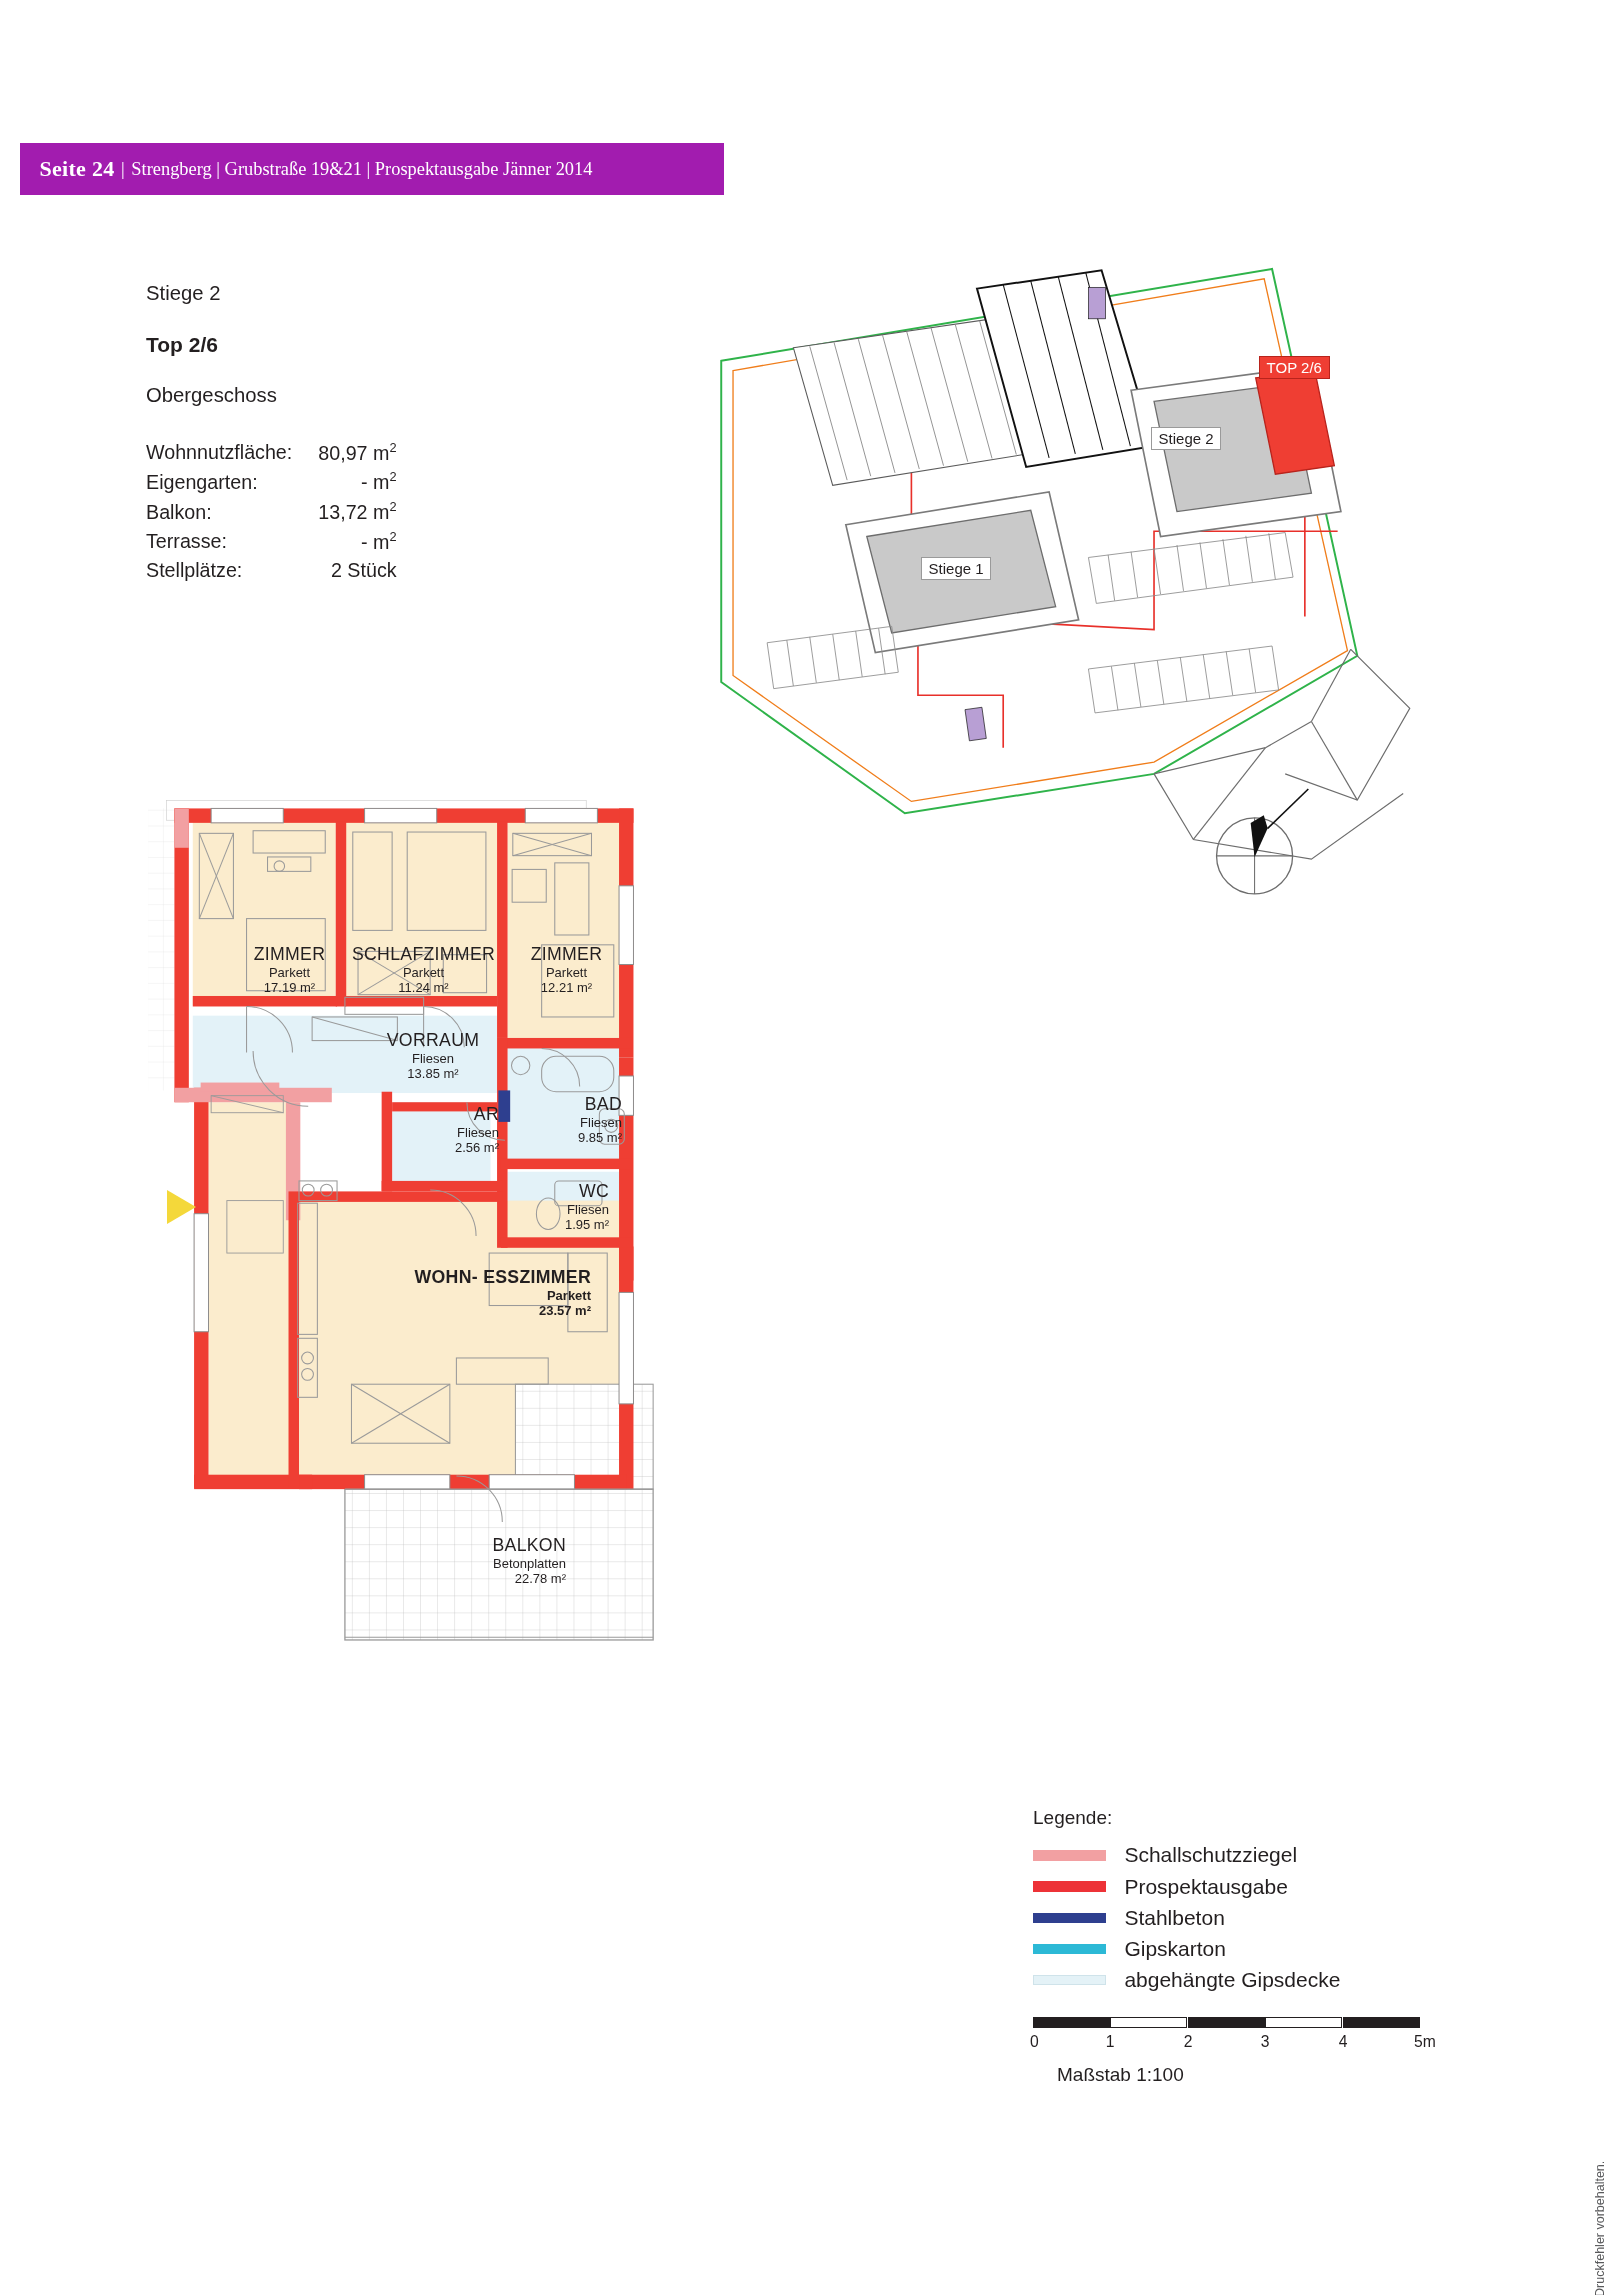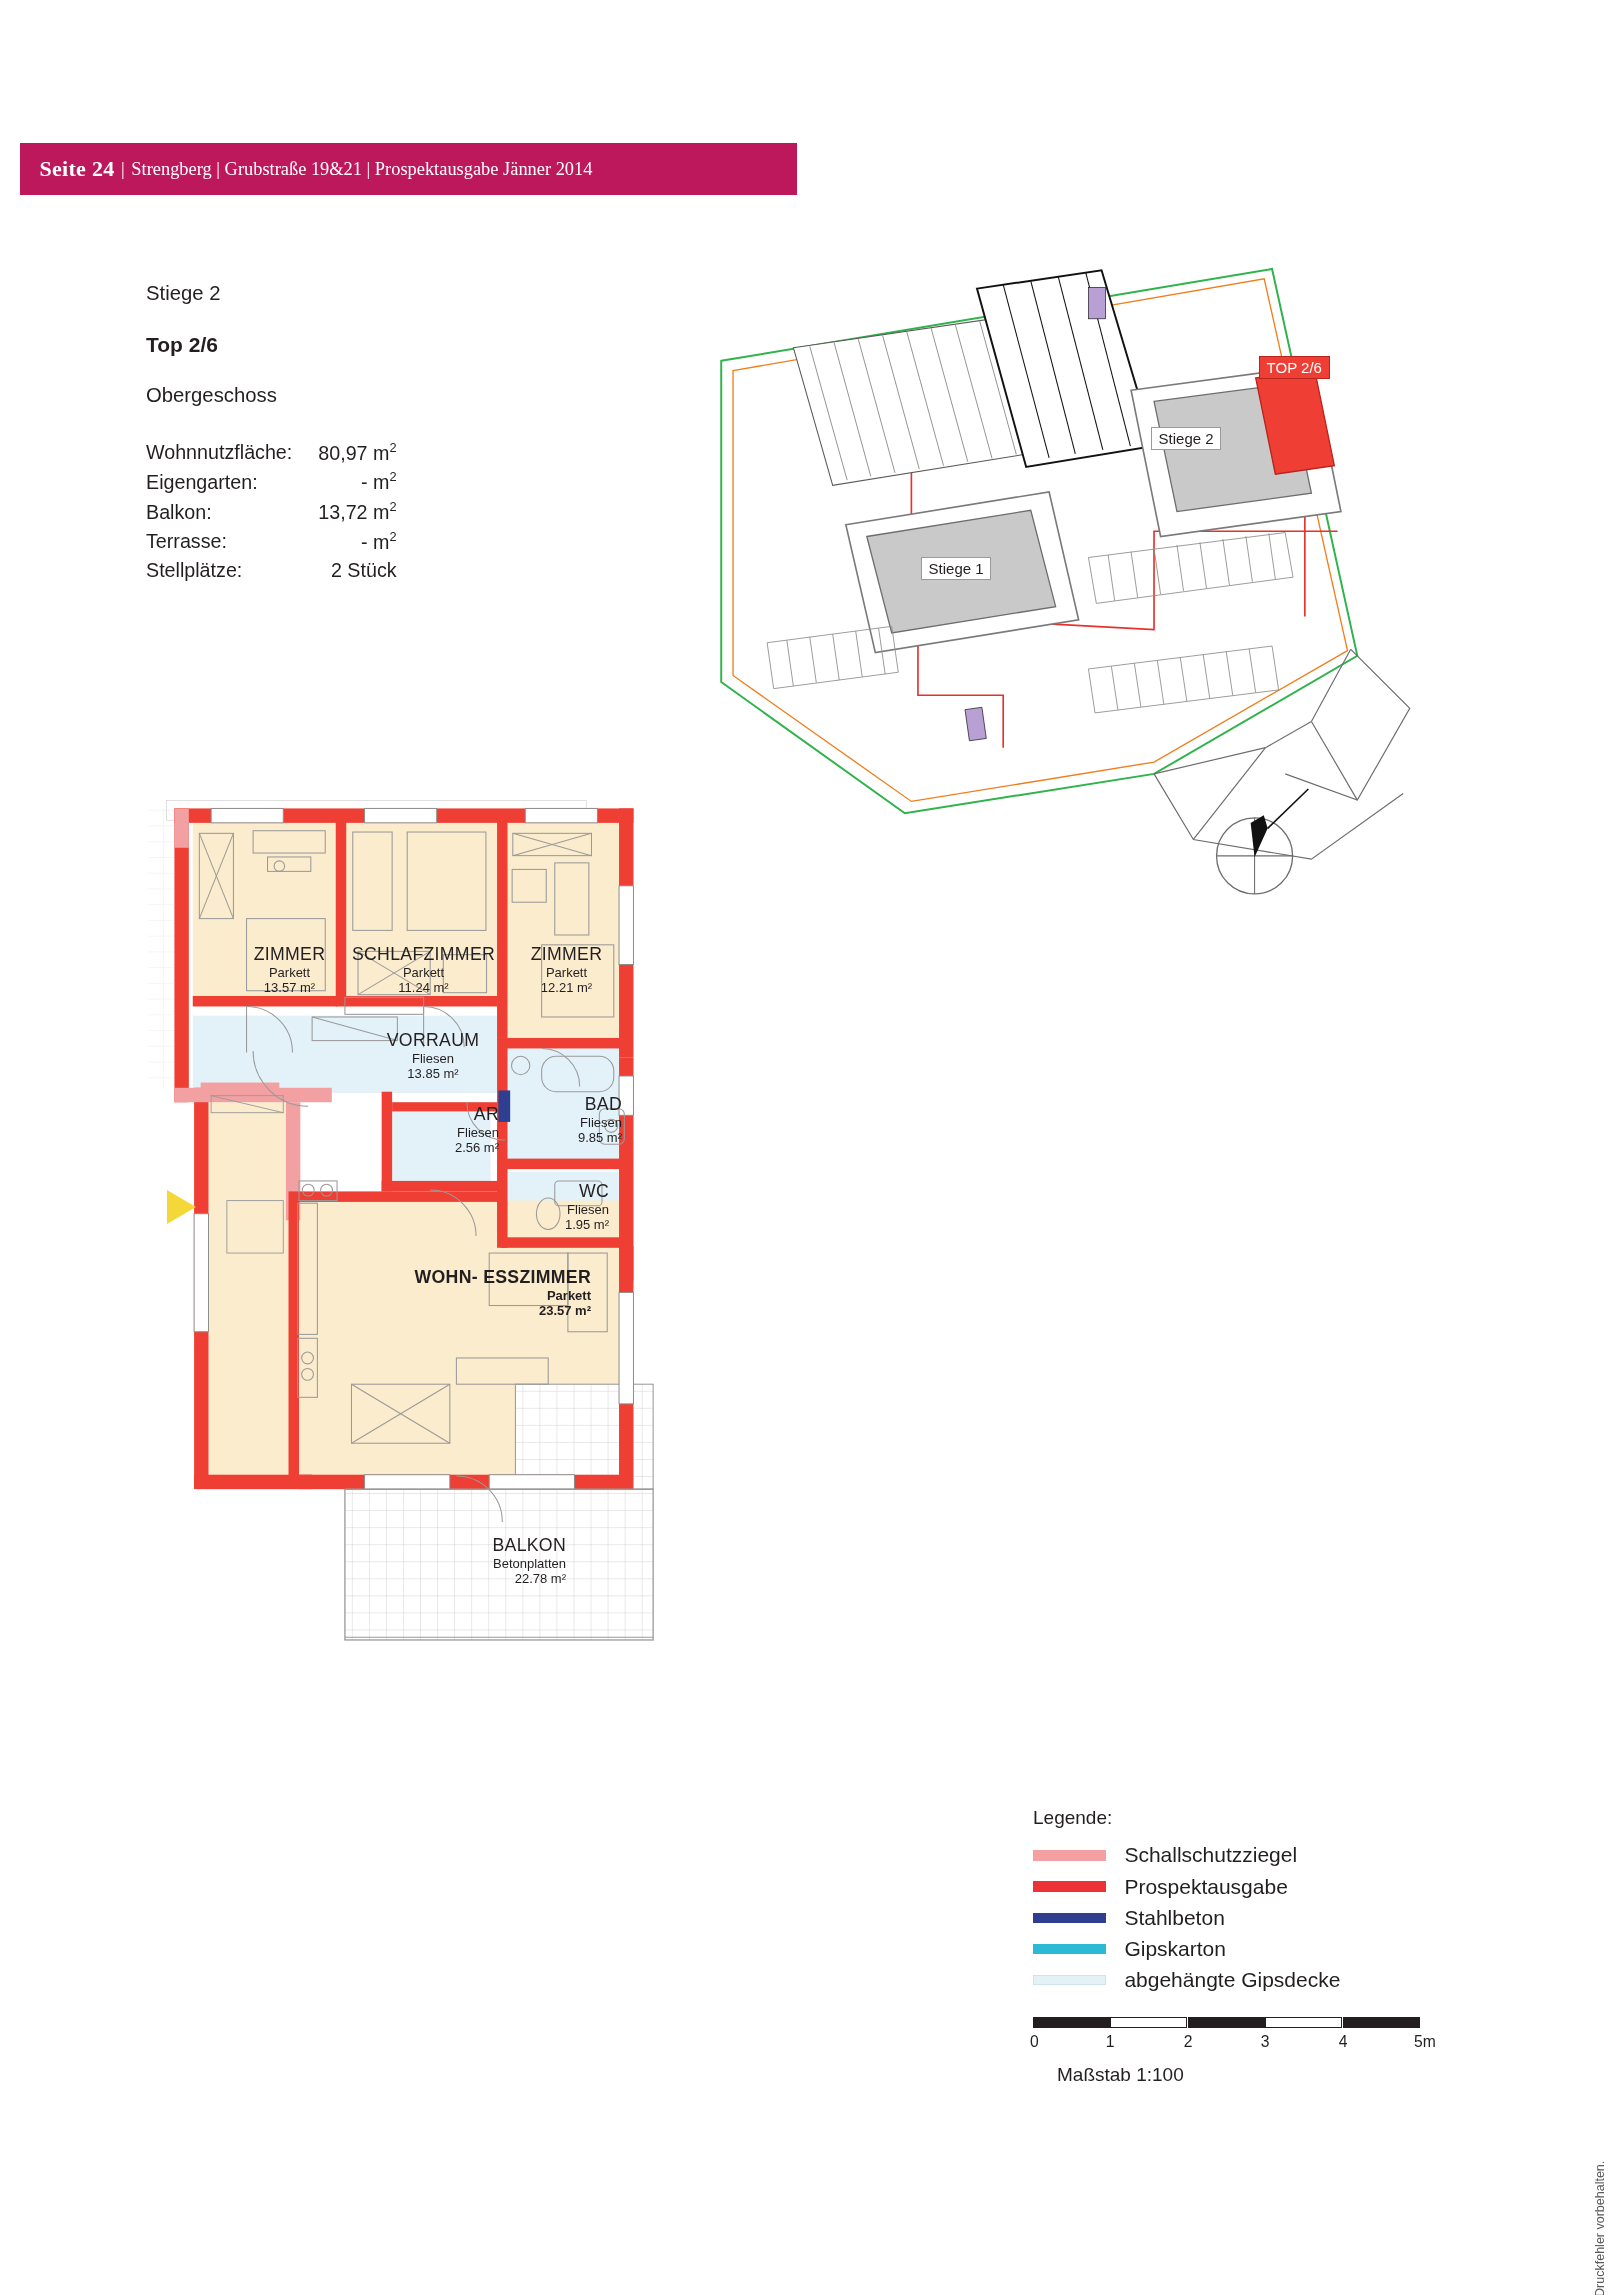--- a/index.html
+++ b/index.html
@@ -14,23 +14,23 @@
     font-family: "Liberation Sans", sans-serif;
     color: #231f20;
     overflow: hidden;
   }
 
   
   .header-bar {
     position: absolute;
     left: 19.7px;
     top: 143px;
-    width: 777px;
+    width: 704px;
     height: 52px;
-    background: #be185d;
+    background: #a21caf;
     display: flex;
     align-items: center;
     padding-left: 19.7px;
     box-sizing: border-box;
   }
   .header-page {
     font-family: "Liberation Serif", serif;
     font-weight: bold;
     font-size: 22px;
     color: #ffffff;
@@ -531,21 +531,21 @@
 
     <g stroke="#9a9a9a" stroke-width="1.6" fill="none">
       <line x1="300" y1="1060" x2="770" y2="1060"></line>
       <line x1="300" y1="1286" x2="770" y2="1286"></line>
     </g>
   </svg>
 
   <div class="room-label" style="left:66px; top:150px; width:151px;">
     <div class="room-name">ZIMMER</div>
     <div class="room-sub">Parkett</div>
-    <div class="room-area">13.57 m²</div>
+    <div class="room-area">17.19 m²</div>
   </div>
 
   <div class="room-label" style="left:190px; top:150px; width:171px;">
     <div class="room-name">SCHLAFZIMMER</div>
     <div class="room-sub">Parkett</div>
     <div class="room-area">11.24 m²</div>
   </div>
 
   <div class="room-label" style="left:353px; top:150px; width:131px;">
     <div class="room-name">ZIMMER</div>

